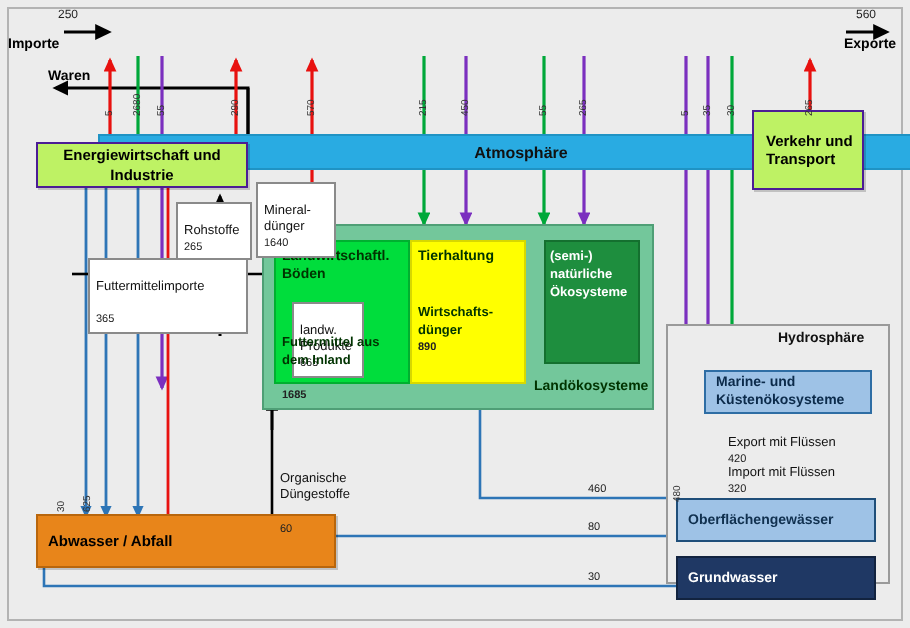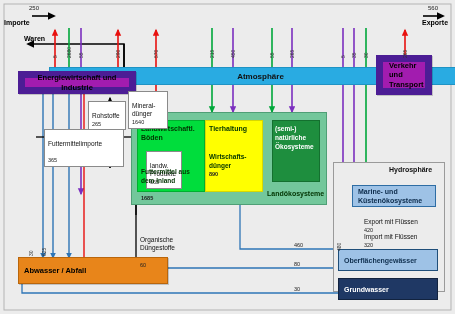--- a/index.html
+++ b/index.html
@@ -18,21 +18,21 @@
 
   
   .atmos{
     background:#29ABE2;border:1px solid #1f93c4;
     color:#111;font-weight:bold;font-size:8px;
     display:flex;align-items:center;justify-content:center;
   }
 
   
   .grey{
-    background:#a21caf;border:7px solid #4c1d95;
+    background:#bef264;border:1px solid #4c1d95;
     color:#000;font-weight:bold;font-size:7.5px;
     display:flex;align-items:center;justify-content:center;
     text-align:center;line-height:1.25;
     box-shadow:1px 1px 0 rgba(0,0,0,.18);
   }
 
   
   .orange{
     background:#E8851A;border:1px solid #b9660c;
     color:#000;font-weight:bold;font-size:7.5px;
@@ -198,21 +198,21 @@
   <div class="box atmos" style="left:49px;top:23px;width:423px;height:18px;margin-top:44px;">
     <span>Atmosphäre</span>
   </div>
 
   <div class="ionum" style="left:29px;top:5px;">250</div>
   <div class="iolabel" style="left:4px;top:19px;">Importe</div>
   <div class="ionum" style="left:428px;top:5px;">560</div>
   <div class="iolabel" style="left:422px;top:19px;">Exporte</div>
   <div class="iolabel" style="left:24px;top:35px;">Waren</div>
 
-  <div class="box grey" style="left:18px;top:71px;width:118px;height:23px;">
+  <div class="box grey" style="left:18px;top:71px;width:106px;height:23px;">
     <span>Energiewirtschaft und Industrie</span>
   </div>
 
   <div class="box grey" style="left:376px;top:55px;width:56px;height:40px;flex-direction:column;align-items:flex-start;padding-left:6px;justify-content:center;">
     <span style="text-align:left;">Verkehr und Transport</span>
   </div>
 
   <div class="box landsys" style="left:131px;top:112px;width:196px;height:93px;"></div>
   <div class="lbl greenlbl" style="left:267px;top:189px;">Landökosysteme</div>
 

